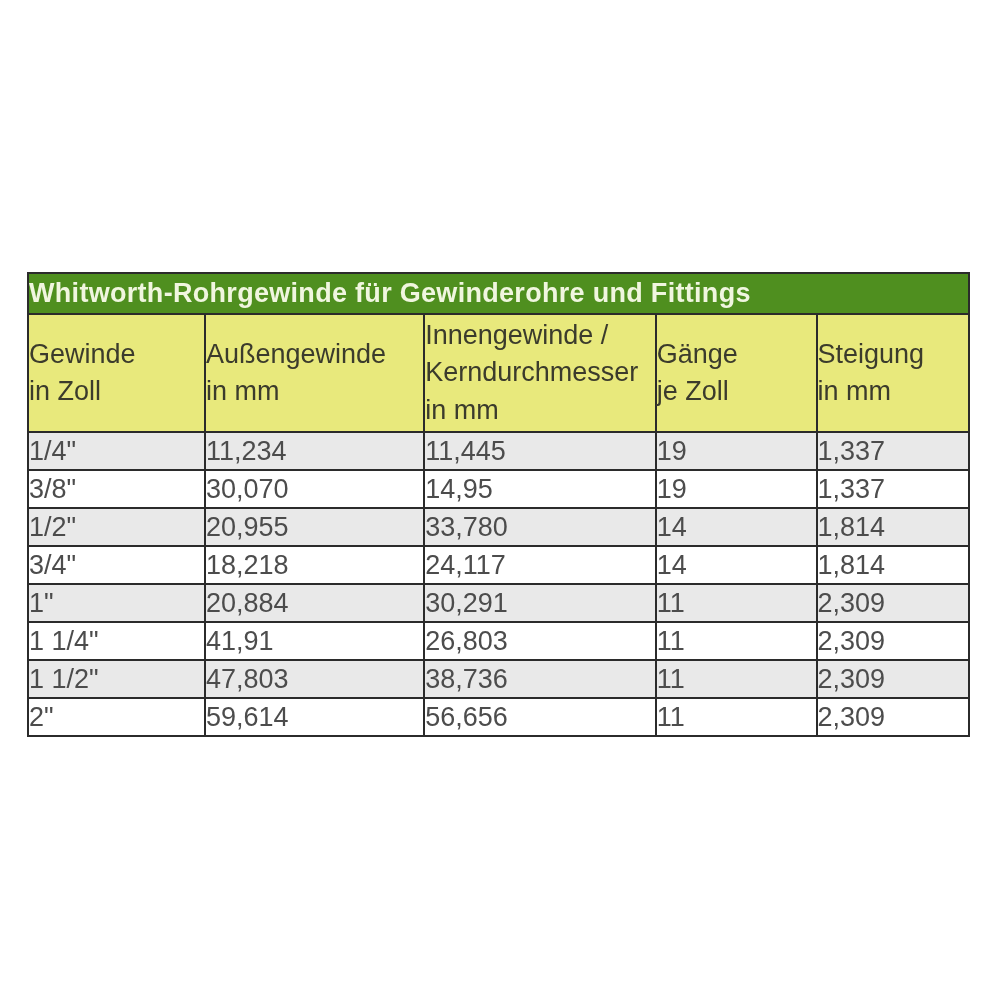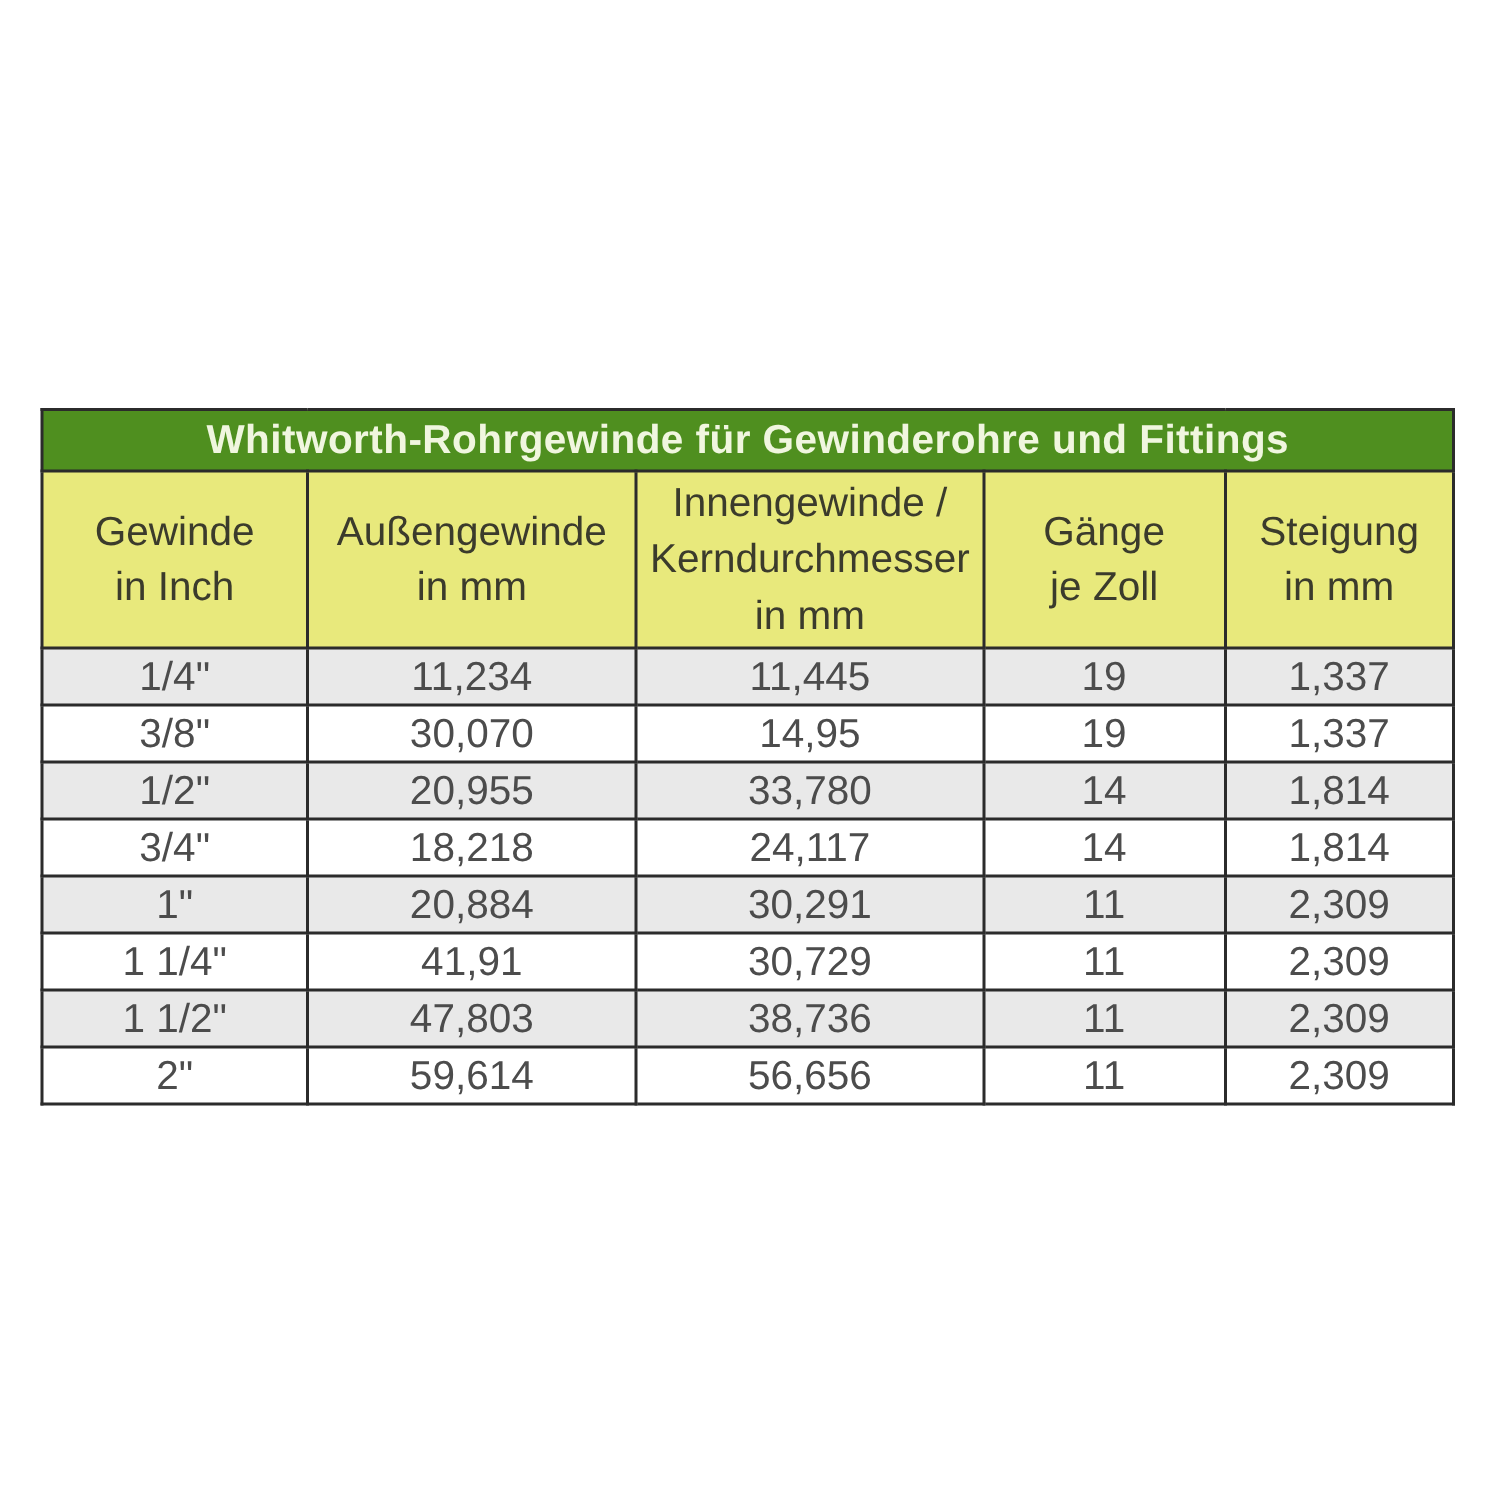--- a/index.html
+++ b/index.html
@@ -18,21 +18,21 @@
     width: 943px;
   }
   table.spec-table {
     border-collapse: collapse;
     width: 100%;
     table-layout: fixed;
   }
   table.spec-table th,
   table.spec-table td {
     border: 2px solid #2b2b2b;
-    text-align: center;
+    text-align: left;
     vertical-align: middle;
     padding: 0;
   }
   th.table-title {
     background: #4f8f1f;
     color: #f0f6df;
     font-weight: bold;
     font-size: 27px;
     height: 39px;
     letter-spacing: 0.3px;
@@ -66,21 +66,21 @@
       <col style="width:24.6%">
       <col style="width:17.1%">
       <col style="width:16.2%">
     </colgroup>
     <thead>
       <tr>
         <th class="table-title" colspan="5">Whitworth-Rohrgewinde für Gewinderohre und Fittings</th>
       </tr>
       <tr class="col-header-row">
         <th>Gewinde
-in Inch</th>
+in Zoll</th>
         <th>Außengewinde
 in mm</th>
         <th>Innengewinde /
 Kerndurchmesser
 in mm</th>
         <th>Gänge
 je Zoll</th>
         <th>Steigung
 in mm</th>
       </tr>
@@ -117,21 +117,21 @@
         <tr>
           <td>1"</td>
           <td>20,884</td>
           <td>30,291</td>
           <td>11</td>
           <td>2,309</td>
         </tr>
         <tr>
           <td>1 1/4"</td>
           <td>41,91</td>
-          <td>30,729</td>
+          <td>26,803</td>
           <td>11</td>
           <td>2,309</td>
         </tr>
         <tr>
           <td>1 1/2"</td>
           <td>47,803</td>
           <td>38,736</td>
           <td>11</td>
           <td>2,309</td>
         </tr>

